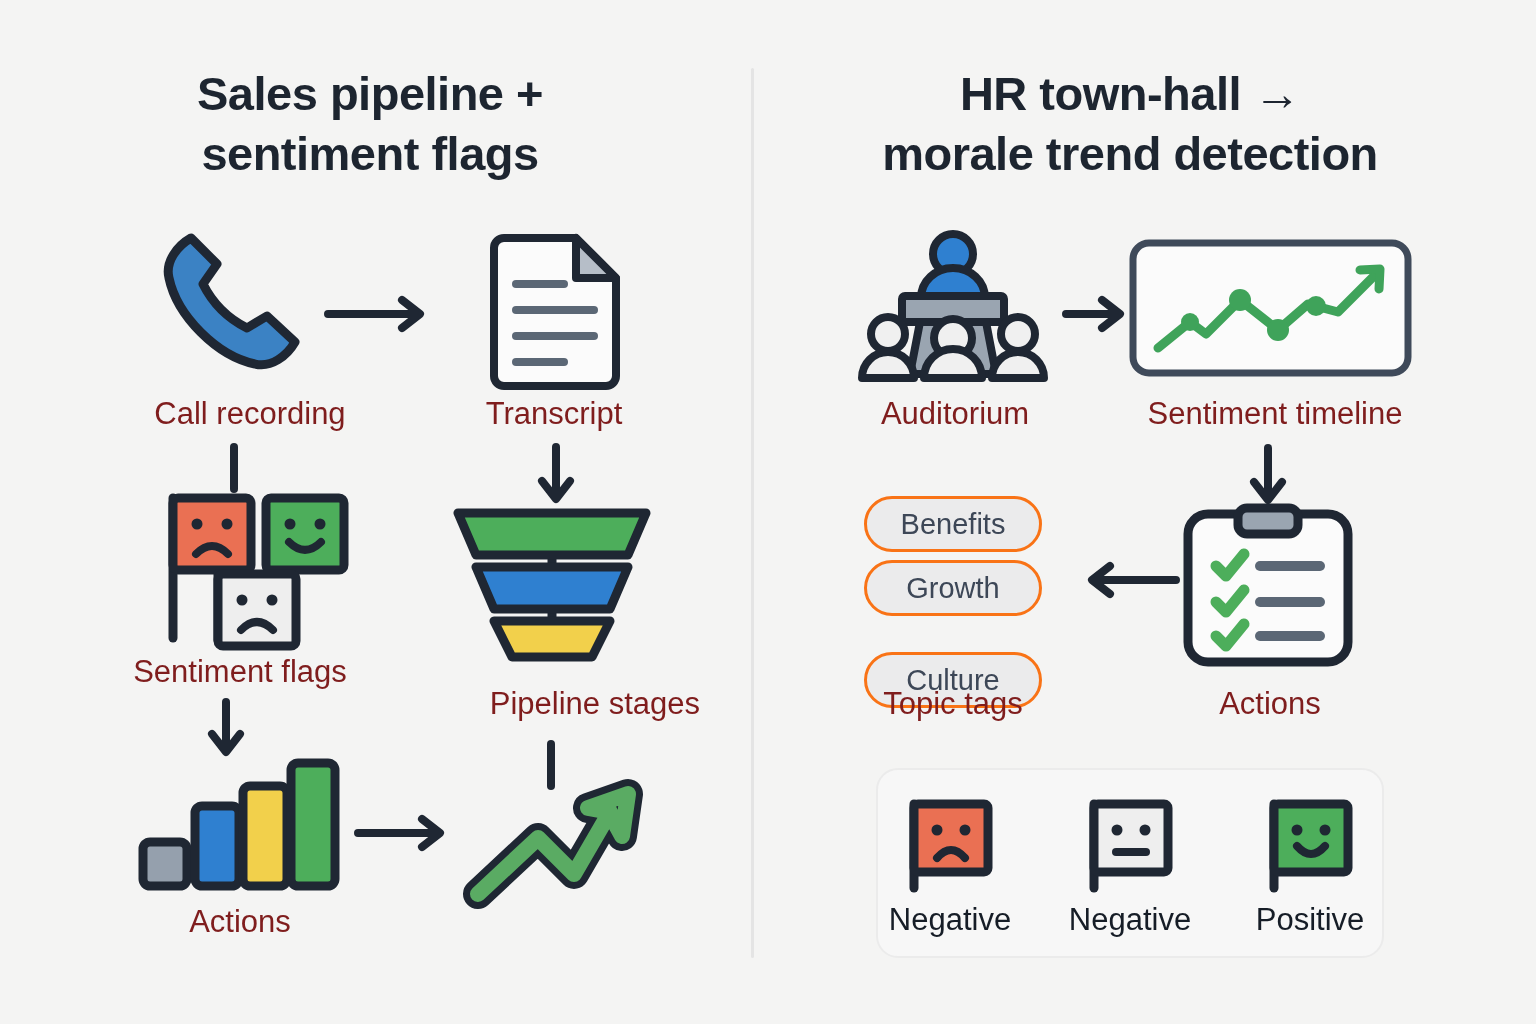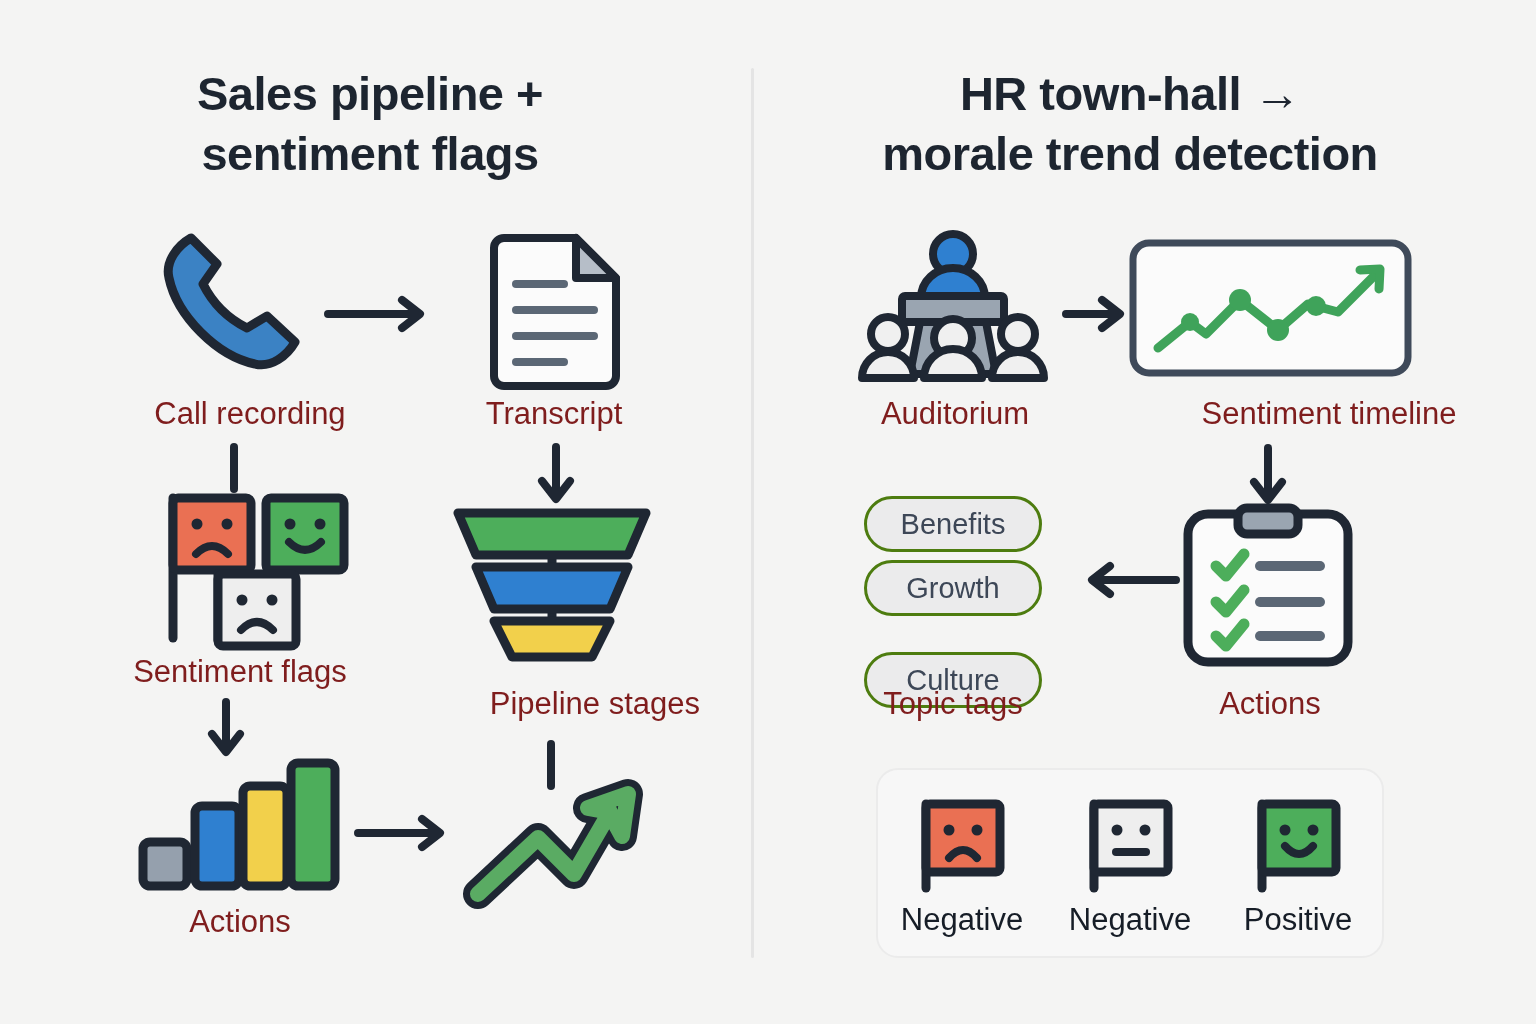--- a/index.html
+++ b/index.html
@@ -47,31 +47,31 @@
   .legend-box {
     position: absolute;
     left: 876px; top: 768px;
     width: 508px; height: 190px;
     background: #f7f7f7;
     border: 2px solid #ebebeb;
     border-radius: 22px;
   }
   .legend-items {
     position: absolute; left: 0; top: 0; width: 100%; height: 100%;
-    display: flex; align-items: center; justify-content: center; gap: 28px;
+    display: flex; align-items: center; justify-content: center; gap: 40px;
     padding-top: 6px;
   }
   .legend-item { display: flex; flex-direction: column; align-items: center; width: 140px; }
   .legend-cap { font-size: 31px; color: #161d27; margin-top: 8px; white-space: nowrap; }
 
   .tag-pill {
     position: absolute;
     width: 178px; height: 56px;
     background: #ebebec;
-    border: 3px solid #4d7c0f;
+    border: 3px solid #f97316;
     border-radius: 30px;
     display: flex; align-items: center; justify-content: center;
     font-size: 29px;
     color: #3d4757;
   }
 </style>
 </head>
 <body>
 
 <div id="canvas">
@@ -226,21 +226,21 @@
       <polyline points="30,110 62,84 78,96 112,62 150,92 180,66 210,74 248,36" fill="none" stroke="#3fa35a" stroke-width="9" stroke-linecap="round" stroke-linejoin="round"></polyline>
       <path d="M232 32 L252 31 L251 51" fill="none" stroke="#3fa35a" stroke-width="9" stroke-linecap="round" stroke-linejoin="round"></path>
       <g fill="#3fa35a">
         <circle cx="62" cy="84" r="9"></circle>
         <circle cx="112" cy="62" r="11"></circle>
         <circle cx="150" cy="92" r="11"></circle>
         <circle cx="188" cy="68" r="10"></circle>
       </g>
     </svg>
   </div>
-  <div class="node-label" style="left:1164px; top:396px; width:330px;">Sentiment timeline</div>
+  <div class="node-label" style="left:1110px; top:396px; width:330px;">Sentiment timeline</div>
 
   <div class="icon-box" style="left:1248px; top:446px;">
     <svg width="40" height="66" viewBox="0 0 40 66">
       <path d="M20 2 V50 M6 36 L20 54 L34 36" fill="none" stroke="#1f2733" stroke-width="8" stroke-linecap="round" stroke-linejoin="round"></path>
     </svg>
   </div>
 
   <div class="tag-pill" style="left:864px; top:496px;">Benefits</div>
   <div class="tag-pill" style="left:864px; top:560px;">Growth</div>
   <div class="tag-pill" style="left:864px; top:624px;margin-top:28px;">Culture</div>

